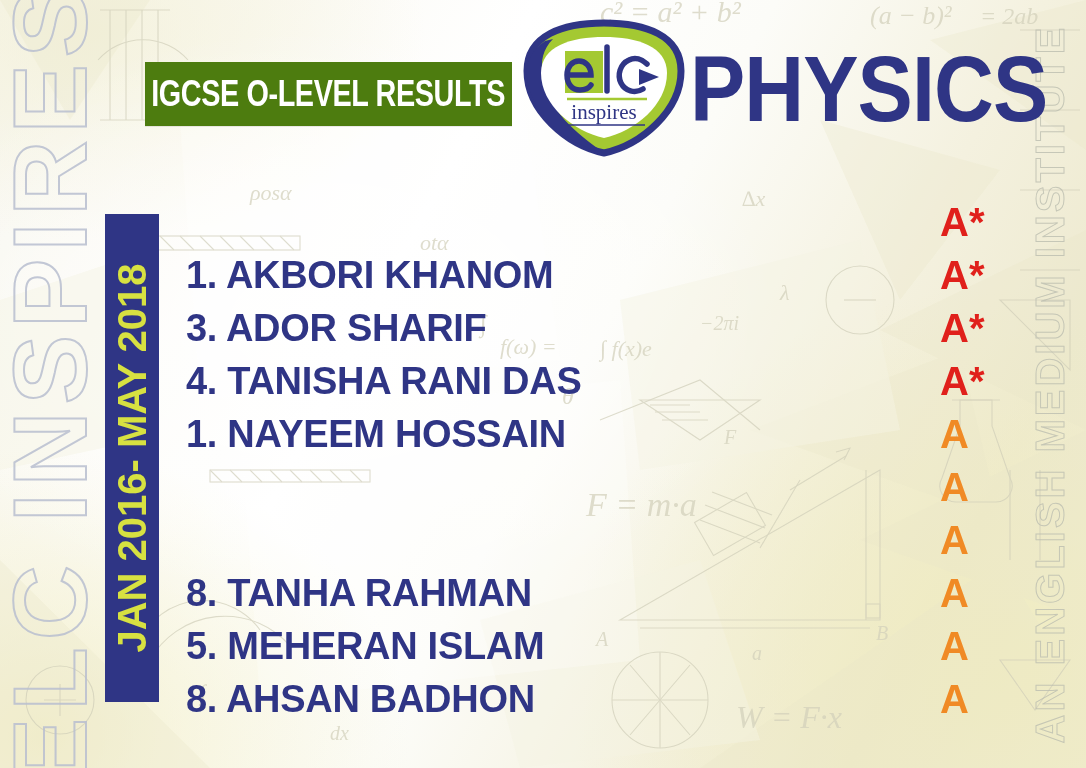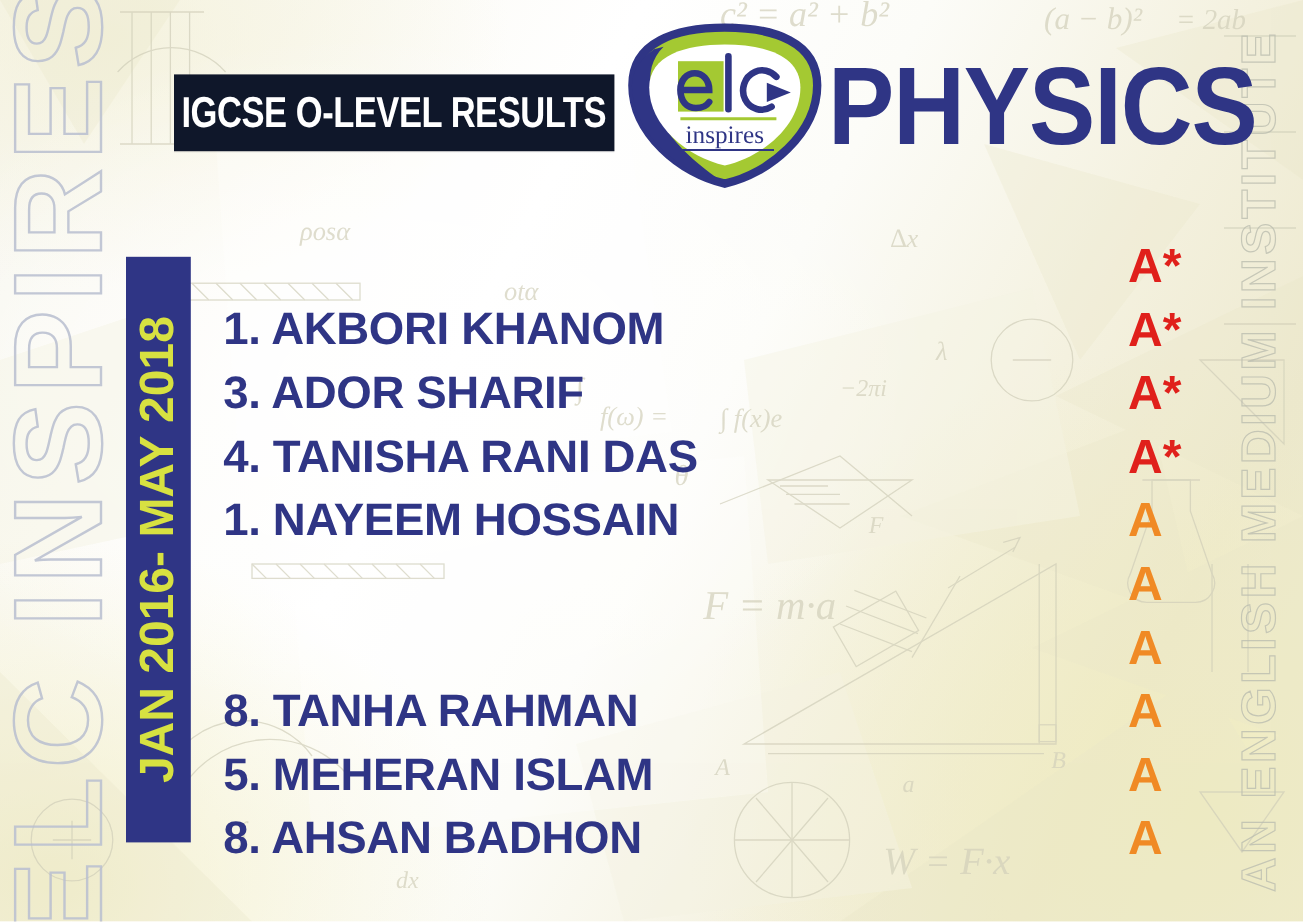--- a/index.html
+++ b/index.html
@@ -82,21 +82,21 @@
     white-space:nowrap;
     font-family:"Liberation Sans", sans-serif;
     opacity:.8;
   }
 
   
   .title-badge {
     position:absolute;
     left:145px; top:62px;
     width:367px; height:64px;
-    background:#0f172a;
+    background:#4d7c0f;
     display:flex; align-items:center; justify-content:center;
     box-shadow:0 1px 0 rgba(0,0,0,.08);
   }
   .title-badge span {
     color:#ffffff;
     font-size:36px;
     font-weight:bold;
     letter-spacing:-0.5px;
     transform:scaleX(.80);
     transform-origin:center;

